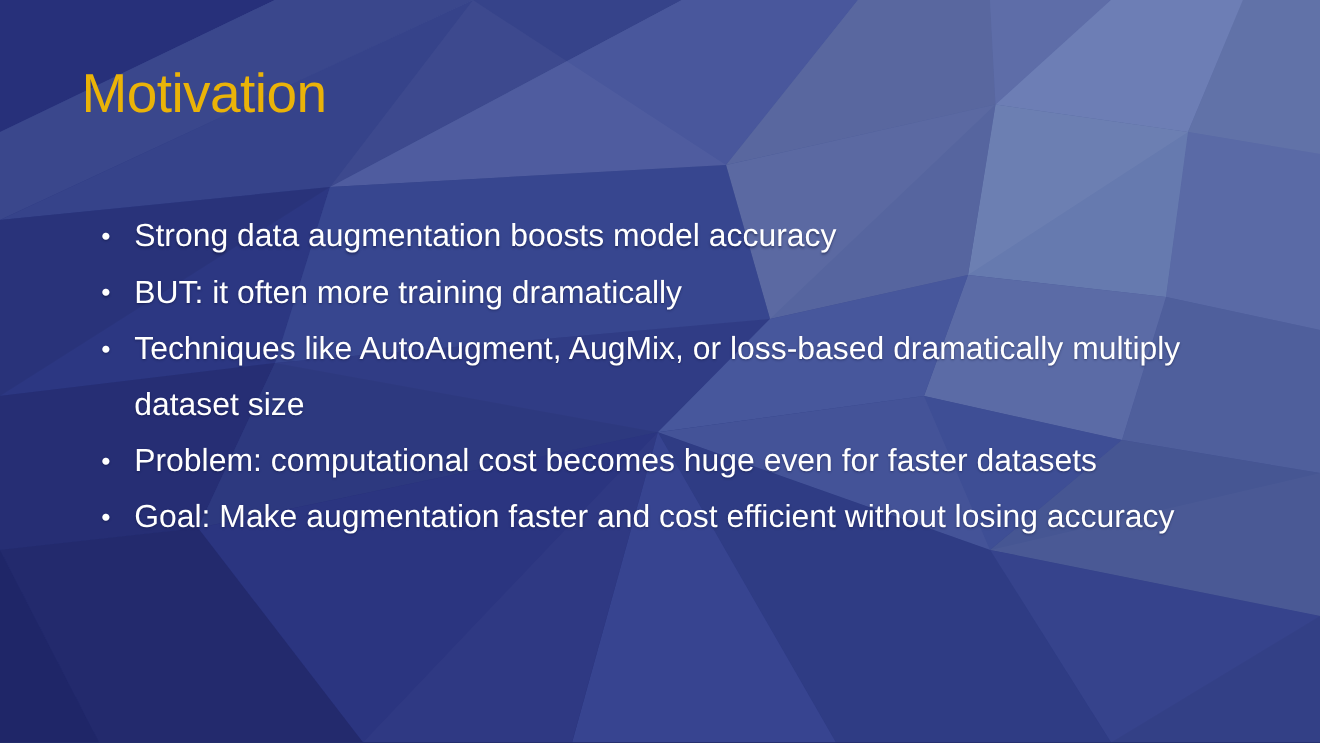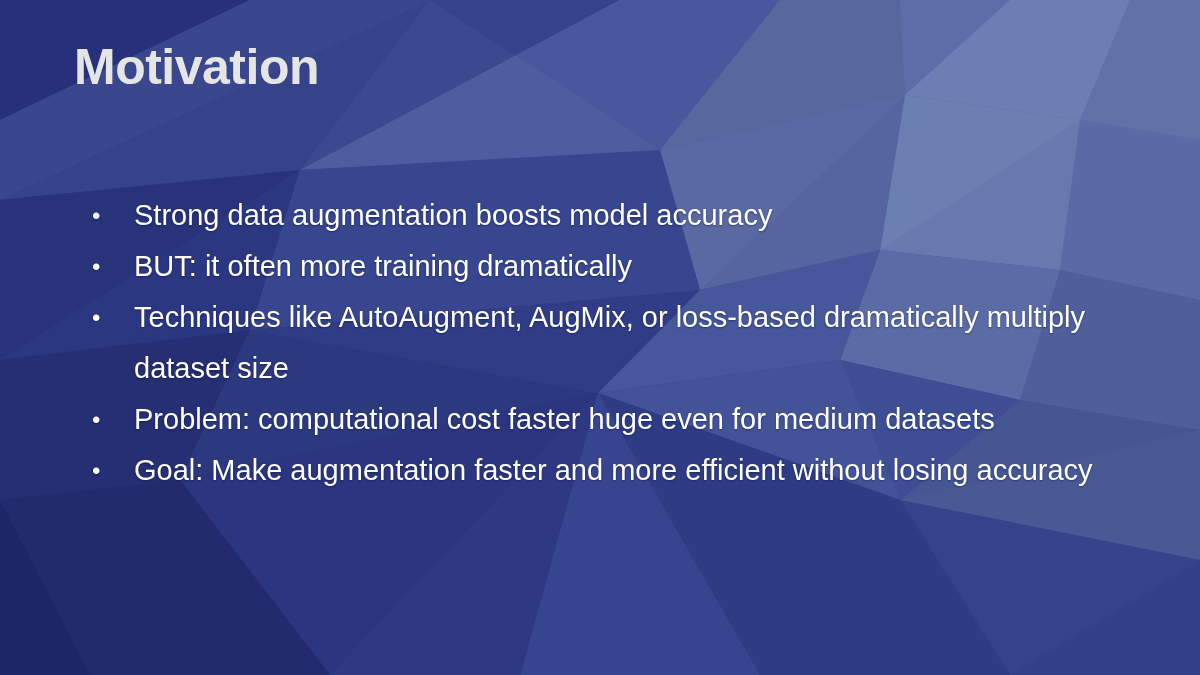--- a/index.html
+++ b/index.html
@@ -30,25 +30,25 @@
 
   .slide-content {
     position: absolute;
     inset: 0;
     z-index: 5;
   }
 
   .slide-title {
     position: absolute;
     left: 74px;
-    top: 40px;
+    top: 58px;
     font-size: 50px;
-    font-weight: bold;
+    font-weight: normal;
     line-height: 1.1;
-    color: #e5e5e5;
+    color: #eab308;
     letter-spacing: -0.5px;
     white-space: nowrap;
   }
 
   .bullet-list {
     position: absolute;
     left: 92px;
     top: 190px;
     width: 1050px;
   }
@@ -68,21 +68,20 @@
     width: 30px;
     font-size: 24px;
     line-height: 51px;
     color: #ffffff;
     text-align: left;
   }
 
   .bullet-text {
     flex: 1 1 auto;
     max-width: 1010px;
-    margin-left: 12px;
   }
 </style>
 </head>
 <body>
 
 <div class="slide">
 
   <svg class="slide-bg" viewBox="0 0 1200 675" preserveAspectRatio="none">
     <defs>
       <linearGradient id="baseGrad" x1="0" y1="1" x2="1" y2="0">
@@ -151,23 +150,23 @@
         <span class="bullet-text">BUT: it often more training dramatically</span>
       </div>
 
       <div class="bullet-item">
         <span class="bullet-marker">•</span>
         <span class="bullet-text">Techniques like AutoAugment, AugMix, or loss-based dramatically multiply dataset size</span>
       </div>
 
       <div class="bullet-item">
         <span class="bullet-marker">•</span>
-        <span class="bullet-text">Problem: computational cost faster huge even for medium datasets</span>
+        <span class="bullet-text">Problem: computational cost becomes huge even for faster datasets</span>
       </div>
 
       <div class="bullet-item">
         <span class="bullet-marker">•</span>
-        <span class="bullet-text">Goal: Make augmentation faster and more efficient without losing accuracy</span>
+        <span class="bullet-text">Goal: Make augmentation faster and cost efficient without losing accuracy</span>
       </div>
 
     </div>
   </div>
 </div>
 
 </body></html>

